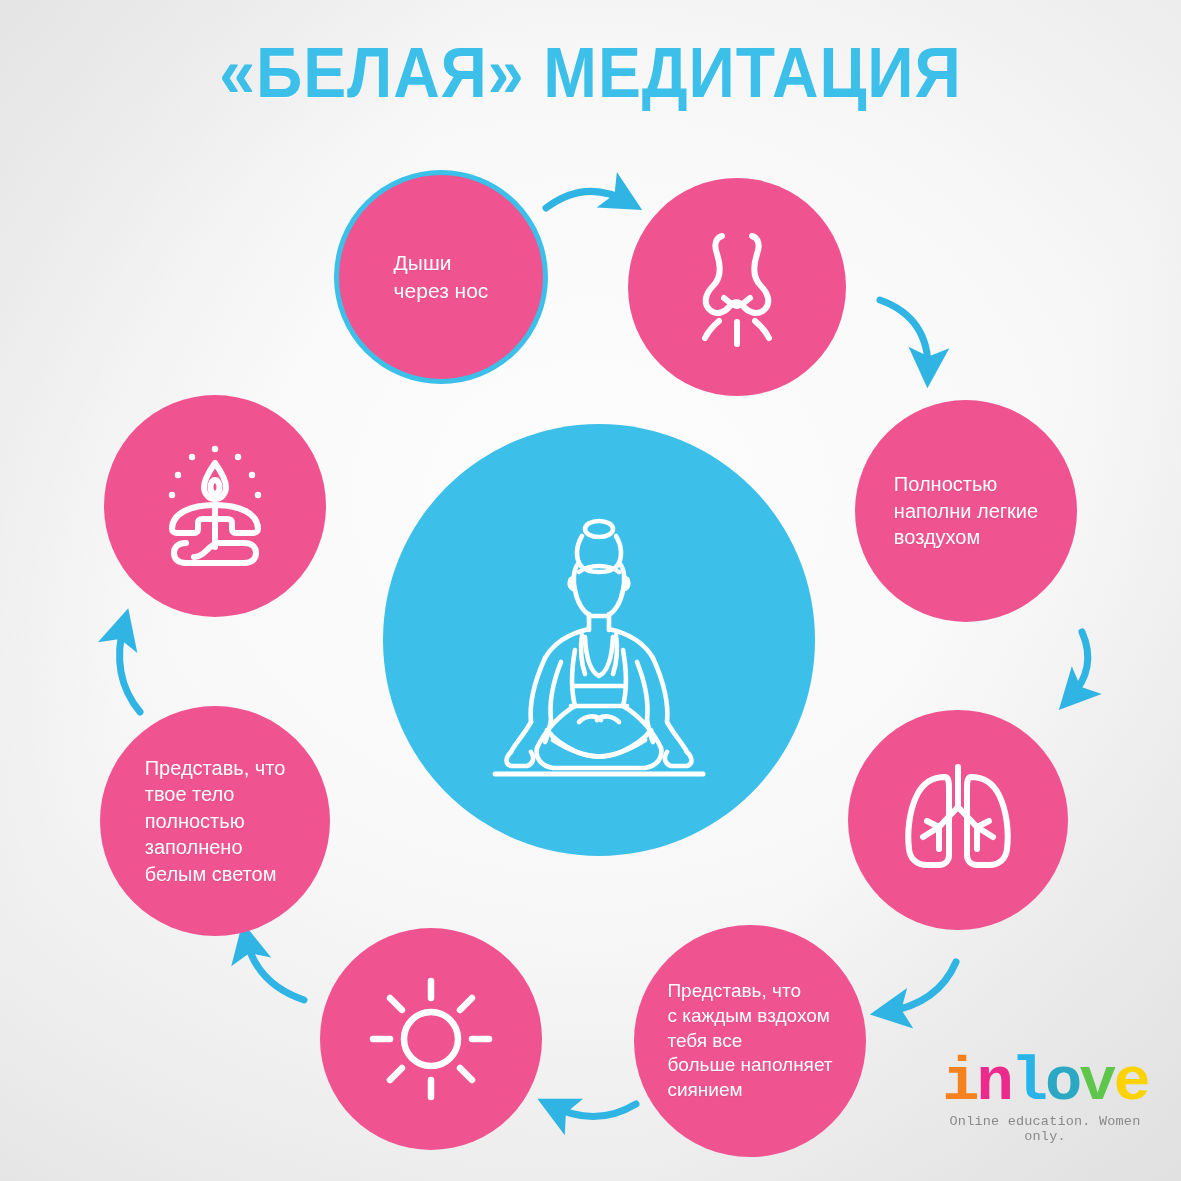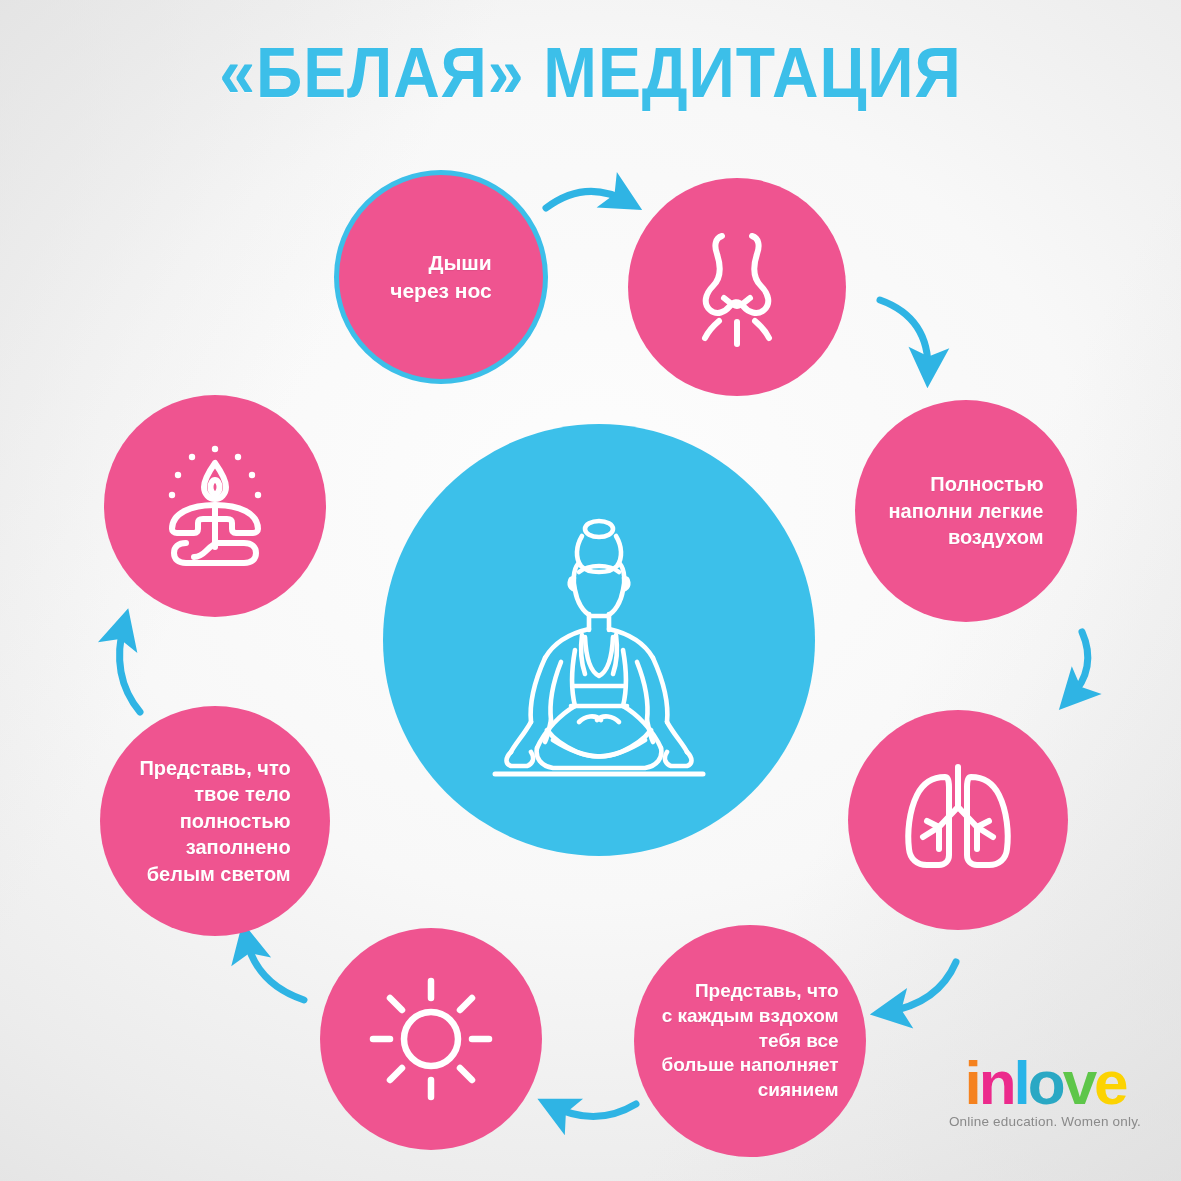--- a/index.html
+++ b/index.html
@@ -51,23 +51,23 @@
     position: absolute;
     border-radius: 50%;
     background: #ef5490;
     display: flex;
     align-items: center;
     justify-content: center;
     box-sizing: border-box;
   }
   .node .label {
     color: #ffffff;
-    text-align: right;
+    text-align: left;
     font-size: 20px;
-    font-weight: bold;
+    font-weight: normal;
     line-height: 1.32;
     padding: 0 16px;
     white-space: pre-line;
     text-shadow: 0 1px 1px rgba(0,0,0,0.07);
   }
   .node.ringed {
     border: 5px solid #3cbfe9;
   }
   .node svg { display: block; }
 
@@ -107,20 +107,21 @@
     pointer-events: none;
   }
 
   
   #logo {
     position: absolute;
     left: 930px;
     top: 1052px;
     width: 230px;
     text-align: center;
+    font-family: Liberation Mono, monospace;
   }
   #logo .wordmark {
     font-size: 62px;
     font-weight: bold;
     letter-spacing: -3px;
     line-height: 1;
     display: block;
   }
   #logo .tagline {
     display: block;

